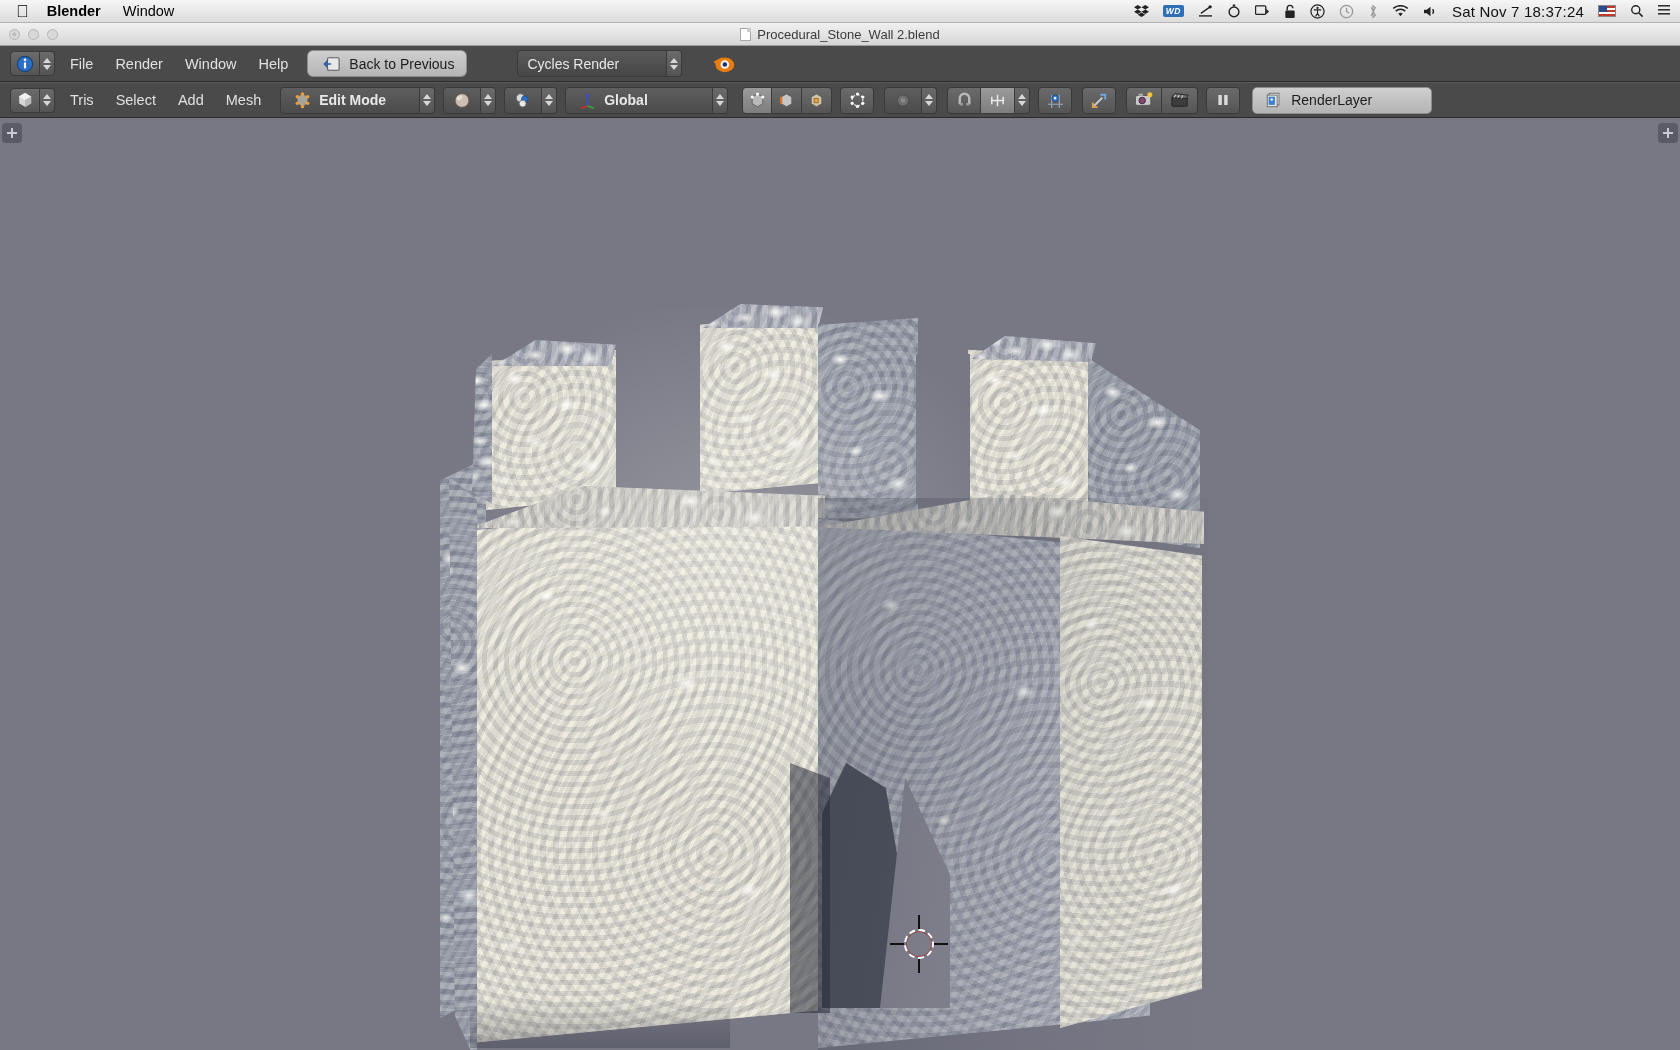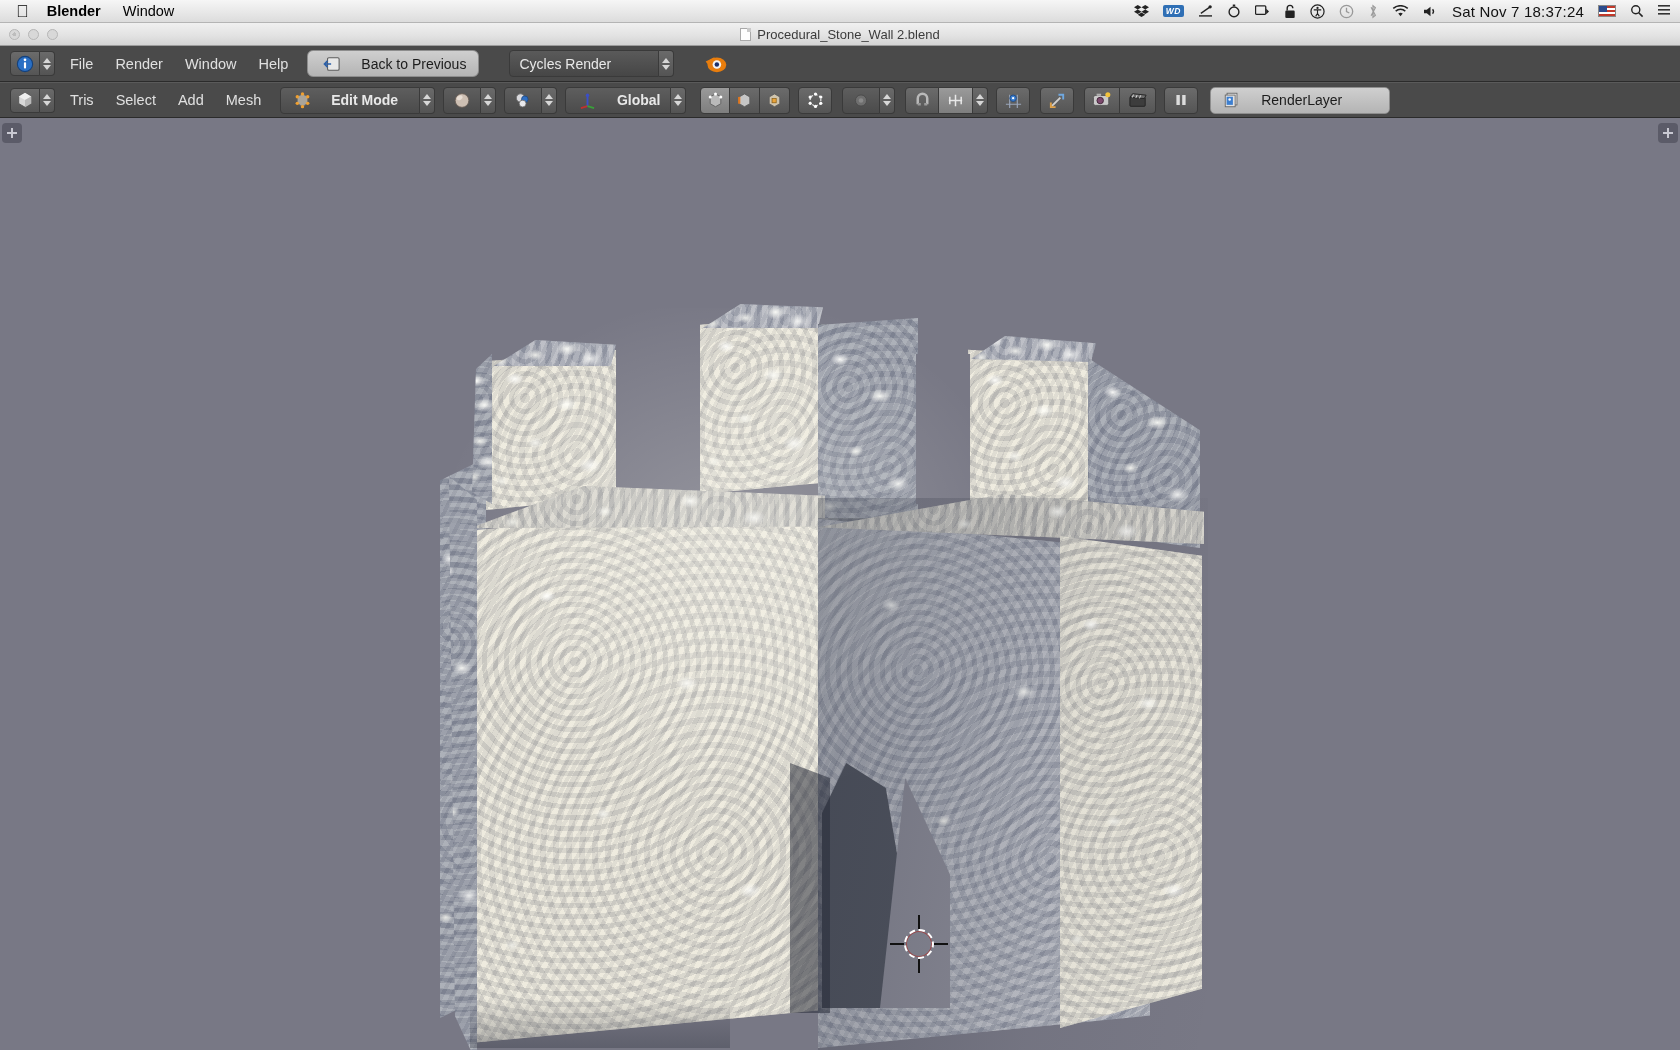--- a/index.html
+++ b/index.html
@@ -63,21 +63,21 @@
     display: flex; align-items: center;
     background: #4b4b4b; height: 36px; width: 100%; padding: 0 6px;
     border-bottom: 1px solid #2b2b2b;
   }
   #info-header { background: #4a4a4a; }
   #view3d-header { background: #4a4a4a; border-top: 1px solid #5a5a5a; }
 
   .bmenu { color: #e0e0e0; font-size: 14.5px; padding: 0 11px; line-height: 36px; white-space: nowrap; }
 
   .bbtn {
-    display: flex; align-items: center; gap: 17px;
+    display: flex; align-items: center; gap: 5px;
     background: linear-gradient(to bottom, #6b6b6b, #555555);
     border: 1px solid #3a3a3a; border-radius: 4px;
     color: #e8e8e8; font-size: 14px; height: 25px; padding: 0 9px;
     white-space: nowrap;
   }
   .bbtn.wide { padding: 0 12px; }
   .bbtn.light { background: linear-gradient(to bottom, #cfcfcf, #b4b4b4); color: #1c1c1c; border-color: #8d8d8d; }
   .bbtn.dark  { background: linear-gradient(to bottom, #5a5a5a, #464646); }
   .bbtn.flat  { background: linear-gradient(to bottom, #5e5e5e, #4b4b4b); font-weight: bold; }
 
@@ -307,21 +307,21 @@
       <span class="iconbox">
         <svg width="18" height="16" viewBox="0 0 20 18">
             <rect x="5" y="2" width="13" height="14" rx="1.5" fill="#e8e8e8" stroke="#5c5c5c" stroke-width="1.2"></rect>
             <path d="M9 9 L2 9 M5 5.5 L1.5 9 L5 12.5" stroke="#2b5fa8" stroke-width="1.8" fill="none"></path>
           </svg>
       </span>
       <span>Back to Previous</span>
     </div>
 
     <div class="bgroup" style="margin-left:30px;">
-      <div class="bbtn dark" style="border-radius:4px 0 0 4px;height:27px;width:150px;justify-content:flex-start;">Cycles Render</div>
+      <div class="bbtn dark" style="border-radius:4px 0 0 4px;height:27px;width:150px;justify-content:flex-start;margin-left:20px;">Cycles Render</div>
       <div class="spinner" style="height:27px;">
           <i class="up"></i>
           <i class="dn"></i>
         </div>
     </div>
 
     <span class="iconbox" style="margin-left:26px;">
       <svg width="26" height="22" viewBox="0 0 28 24">
         <ellipse cx="15" cy="13" rx="11" ry="8.5" fill="#e87d0d"></ellipse>
         <path d="M2 9 L12 4 L13 8 L4 12 Z" fill="#e87d0d"></path>
@@ -394,21 +394,21 @@
             <circle cx="9.6" cy="13.4" r="3.8" fill="#e9e9ec" stroke="#6a6a6a" stroke-width=".9"></circle>
           </svg>
       </div>
       <div class="spinner" style="height:27px;">
           <i class="up"></i>
           <i class="dn"></i>
         </div>
     </div>
 
     <div class="bgroup" style="margin-left:4px;">
-      <div class="bbtn flat" style="border-radius:4px 0 0 4px;height:27px;width:106px;justify-content:center;">
+      <div class="bbtn flat" style="border-radius:4px 0 0 4px;height:27px;width:148px;">
         <span class="iconbox">
           <svg width="17" height="17" viewBox="0 0 18 18">
               <path d="M9 15 L9 4" stroke="#3b4fc8" stroke-width="2"></path>
               <path d="M9 15 L2 17" stroke="#c03030" stroke-width="2"></path>
               <path d="M9 15 L16 17" stroke="#39a039" stroke-width="2"></path>
               <circle cx="9" cy="3.4" r="1.8" fill="#3b4fc8"></circle>
             </svg>
         </span>
         <span>Global</span>
       </div>

